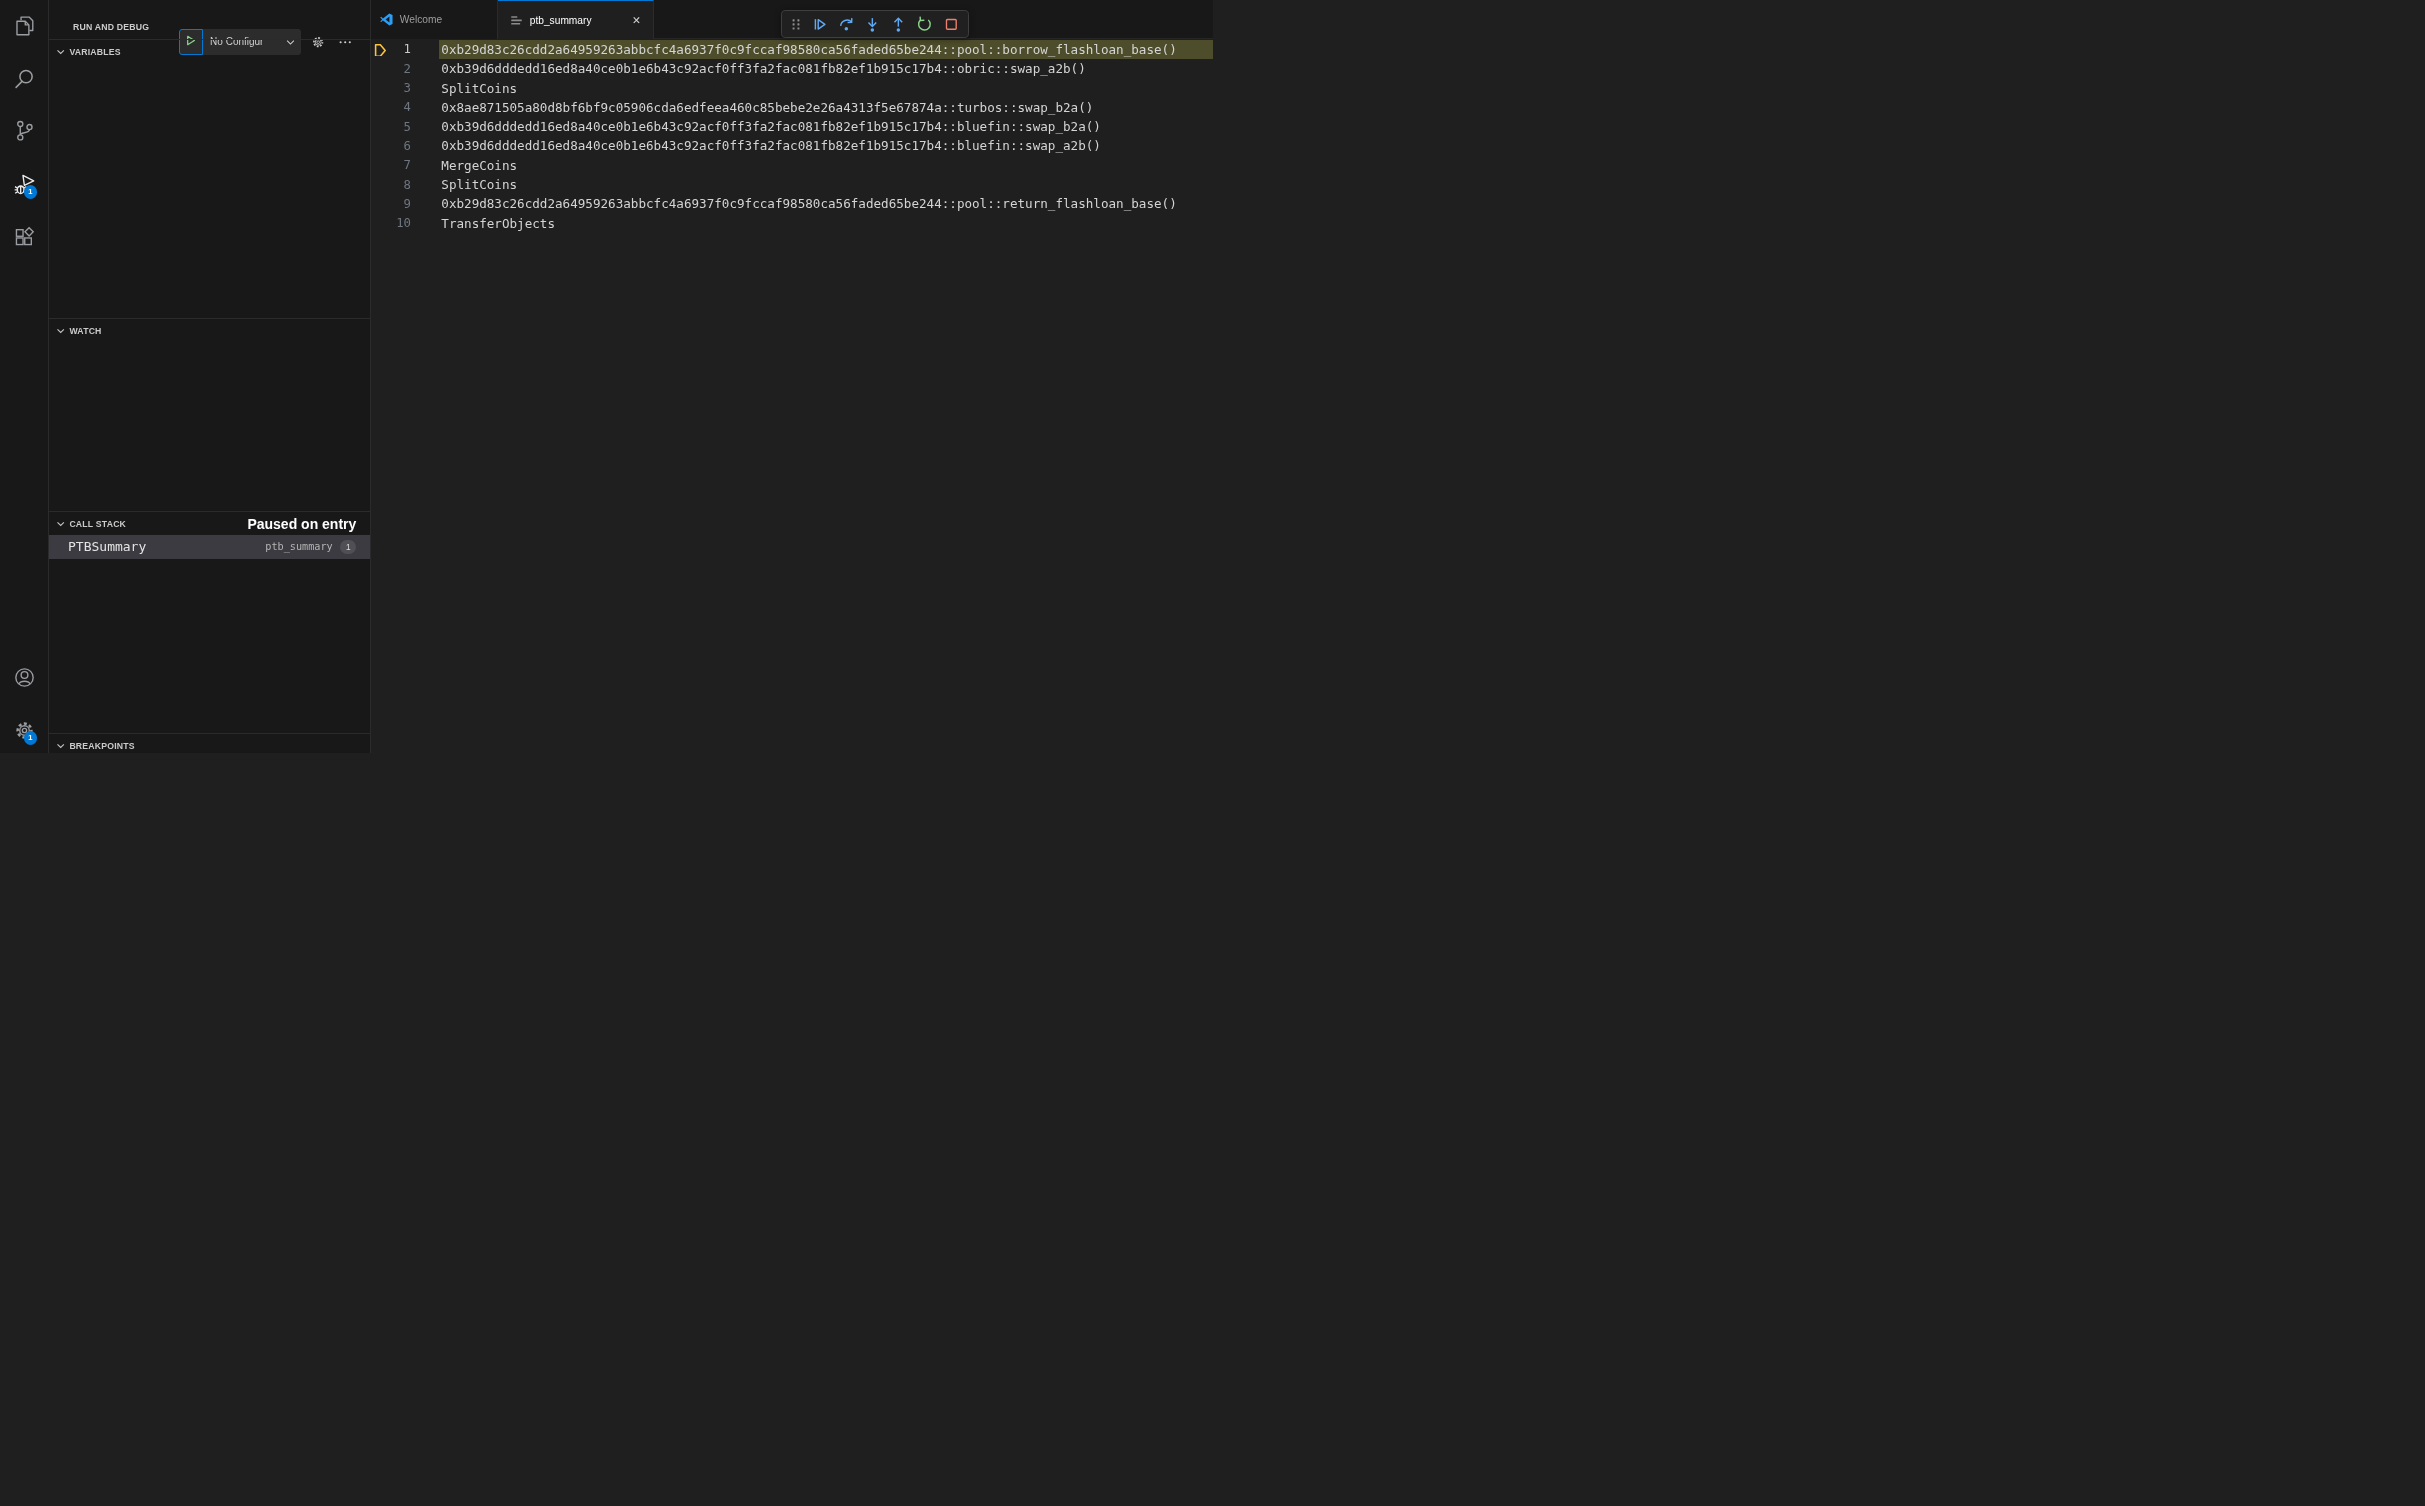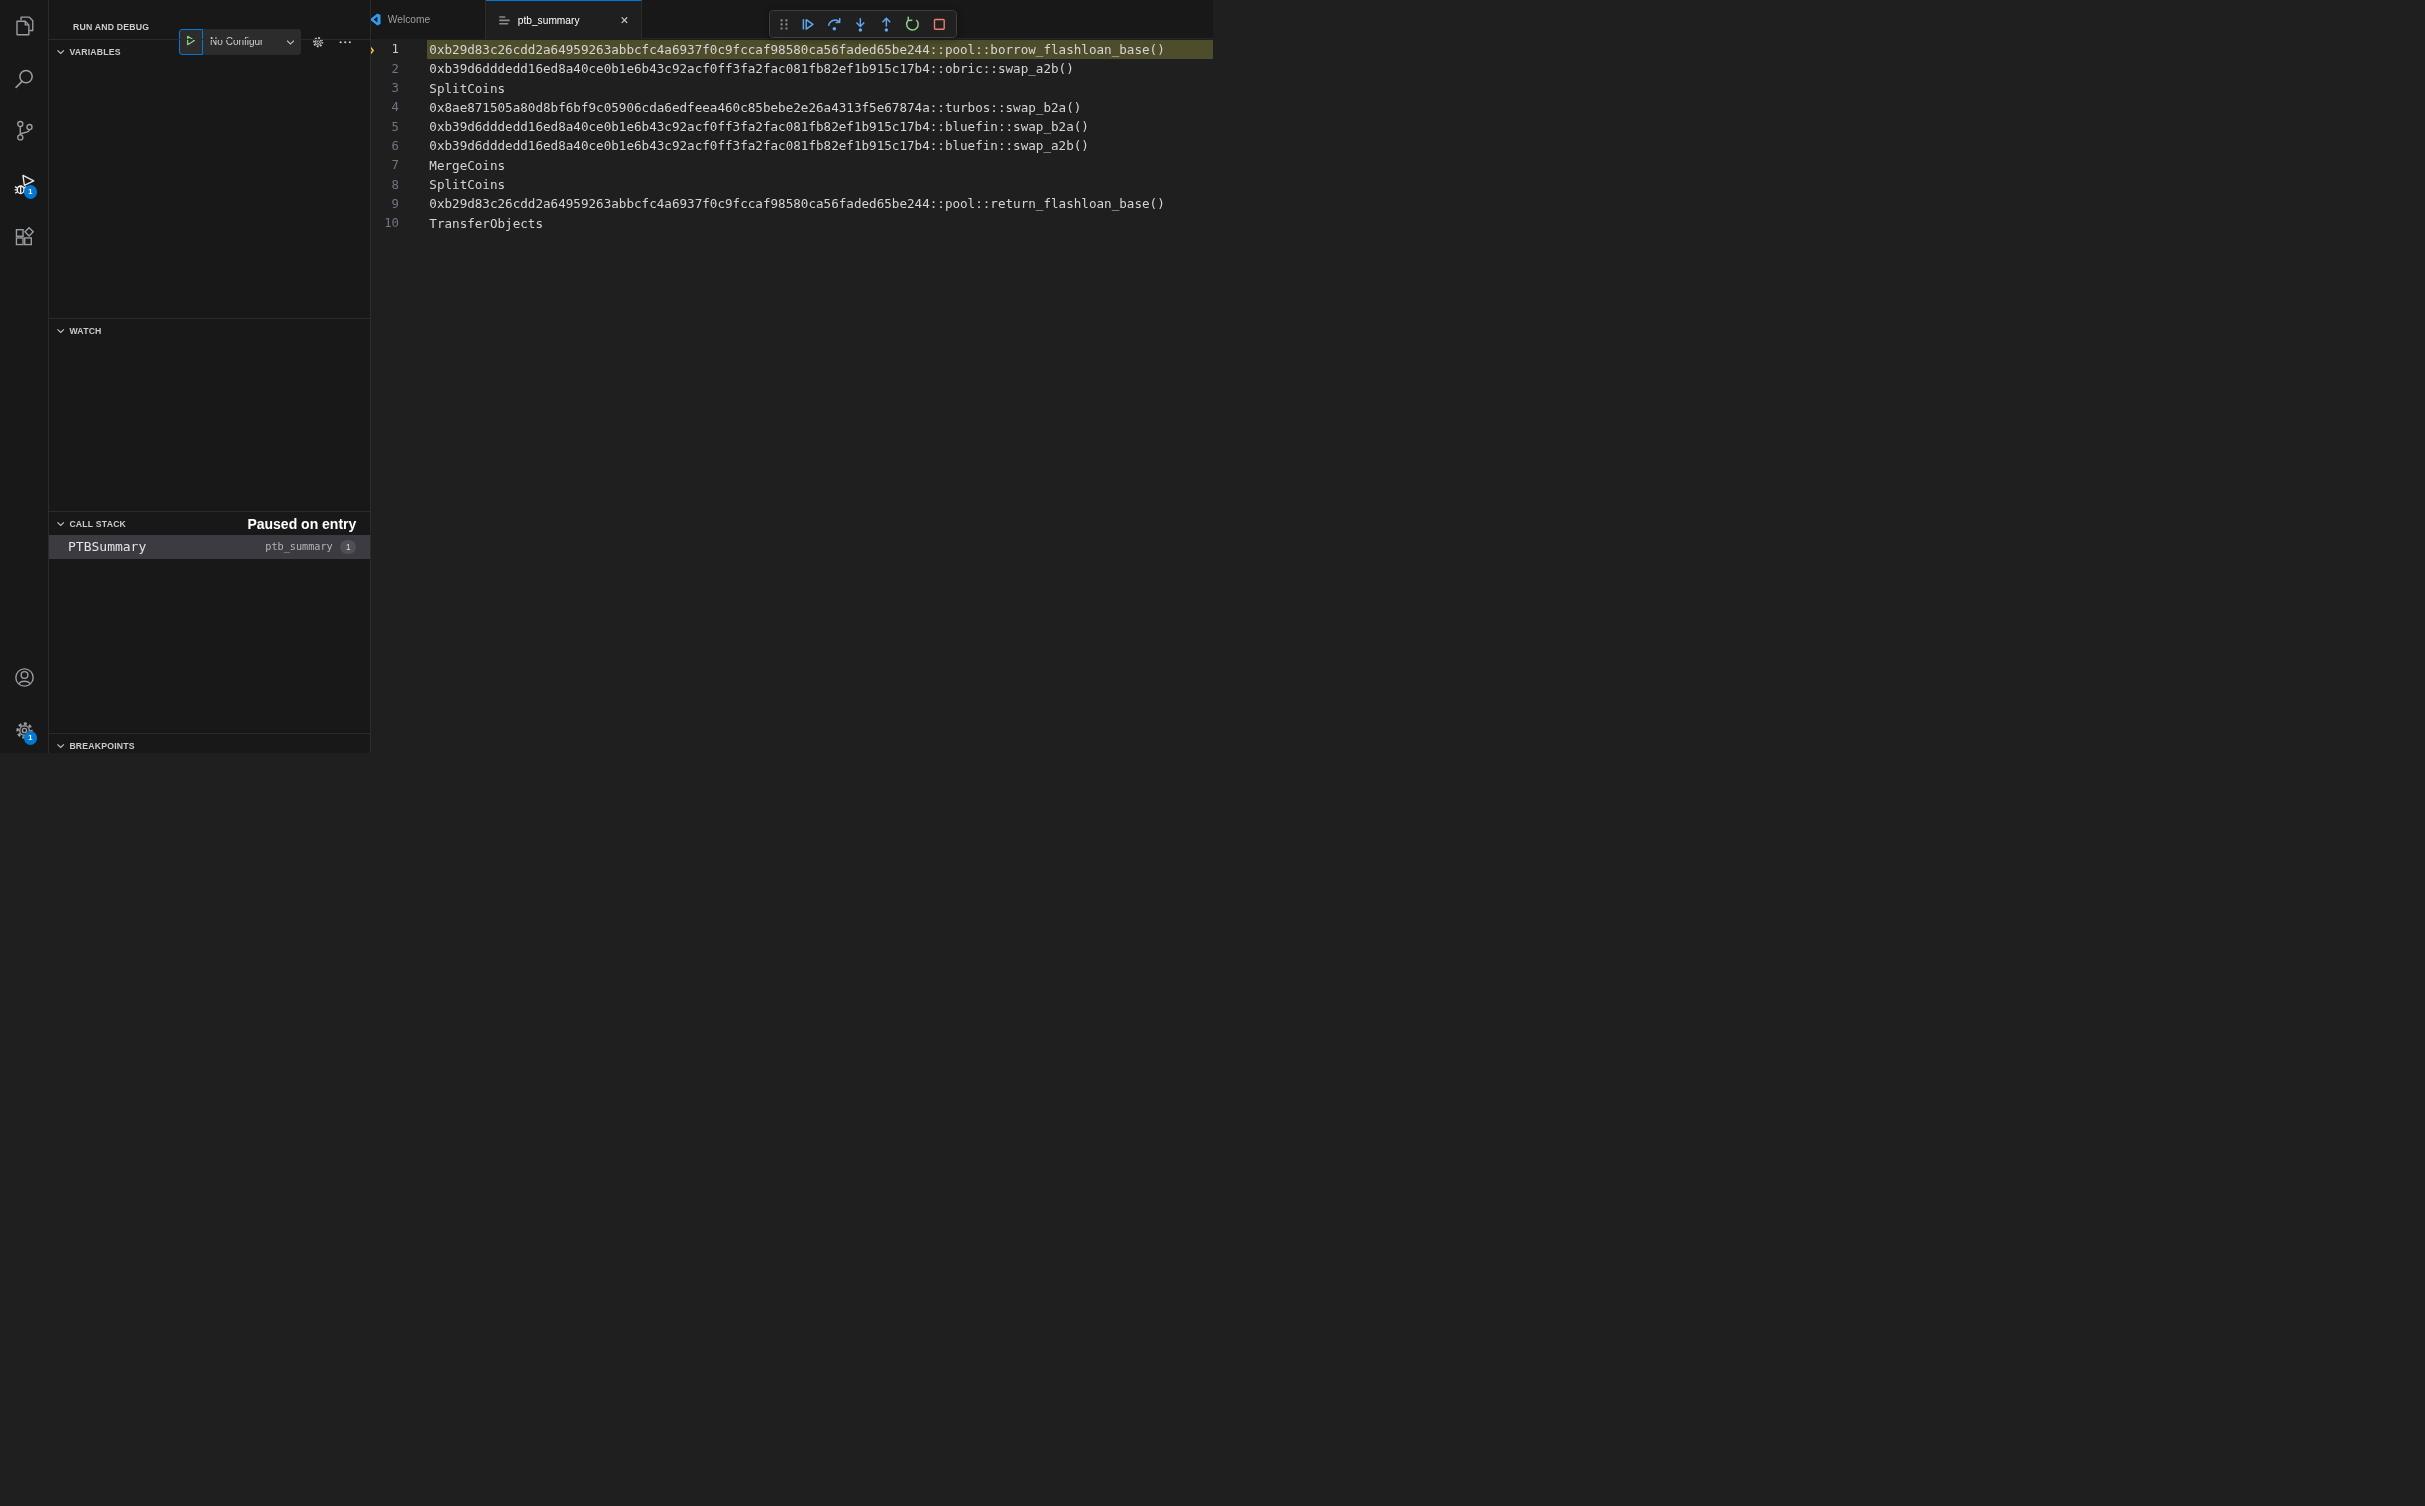--- a/index.html
+++ b/index.html
@@ -48,21 +48,21 @@
   .pane-label { margin-left:3px; font-size:8.7px; font-weight:700; letter-spacing:0.2px; color:#cbcbcb; }
   .pane-status { margin-left:auto; margin-right:13.7px; font-size:14px; font-weight:700; color:#ffffff; }
 
   .frame-row { height:23.5px; background:#3b3b41; display:flex; align-items:center; cursor:pointer; }
   .frame-name { margin-left:19px; font-family:"DejaVu Sans Mono",monospace; font-size:13px; color:#e4e4e4; }
   .frame-src { margin-left:auto; font-family:"DejaVu Sans Mono",monospace; font-size:10.2px; color:#b5b5b5; }
   .frame-badge { margin:0 13.7px 0 7.6px; min-width:16px; height:14.4px; padding:0 3px; background:#4f4f55;
     border-radius:7.6px; color:#e0e0e0; font-size:8.3px; display:flex; align-items:center; justify-content:center; }
 
   
-  #main { position:absolute; left:356px; top:0; right:0; height:753px; }
+  #main { position:absolute; left:368px; top:0; right:0; height:753px; }
   .tab-bar { height:39px; background:#181818; display:flex; border-bottom:0.8px solid #262626; }
   .tab { position:relative; display:flex; align-items:center; padding:0 12px; gap:6.8px;
     font-size:10.2px; border-right:0.8px solid #2b2b2b; cursor:pointer; height:39px; }
   .tab .tab-icon { display:flex; }
   .tab .tab-icon svg { width:13px; height:13px; }
   .tab-welcome { width:130px; color:#9d9d9d; background:#181818; }
   .tab-active { width:156px; color:#ffffff; background:#1f1f1f; border-top:1.9px solid var(--accent,#0078d4); }
   .tab-close { margin-left:auto; font-size:10.6px; color:#d2d2d2; line-height:1; cursor:pointer; }
 
   

